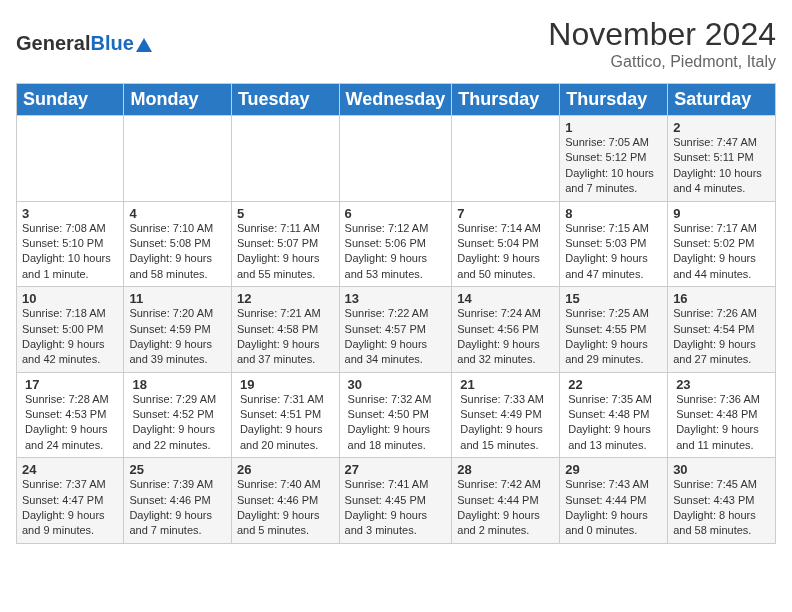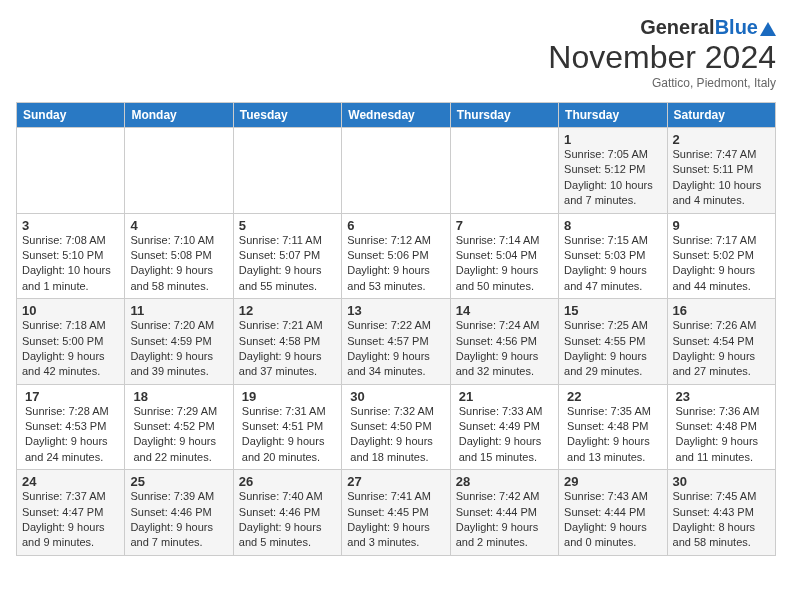--- a/index.html
+++ b/index.html
@@ -6,23 +6,22 @@
     body {
       font-family: Arial, sans-serif;
       background: #fff;
       width: 792px;
       min-height: 612px;
       padding: 16px;
     }
     .header {
       display: flex;
       justify-content: space-between;
-      align-items: flex-end;
+      align-items: center;
       margin-bottom: 12px;
-      flex-direction: column;
     }
     .logo {
       display: flex;
       flex-direction: column;
       align-items: flex-start;
     }
     .logo-text {
       display: flex;
       align-items: center;
       font-size: 20px;
@@ -35,28 +34,28 @@
       width: 0; height: 0;
       border-left: 8px solid transparent;
       border-right: 8px solid transparent;
       border-bottom: 14px solid #1a6abf;
       display: inline-block;
       margin-left: 2px;
       margin-bottom: -2px;
     }
     .title-block { text-align: right; }
     .month-title { font-size: 32px; font-weight: normal; color: #333; }
-    .location { font-size: 12px; color: #666; }
+    .location { font-size: 16px; color: #666; }
     .calendar { width: 100%; border-collapse: collapse; }
     .calendar th {
       background: #2979c4;
       color: #fff;
       text-align: left;
       padding: 5px 6px;
-      font-size: 12px;
+      font-size: 18px;
       border: 1px solid #ccc;
     }
     .calendar td {
       vertical-align: top;
       border: 1px solid #ccc;
       padding: 4px 5px;
       font-size: 11px;
       width: calc(100% / 7);
       min-height: 80px;
     }

